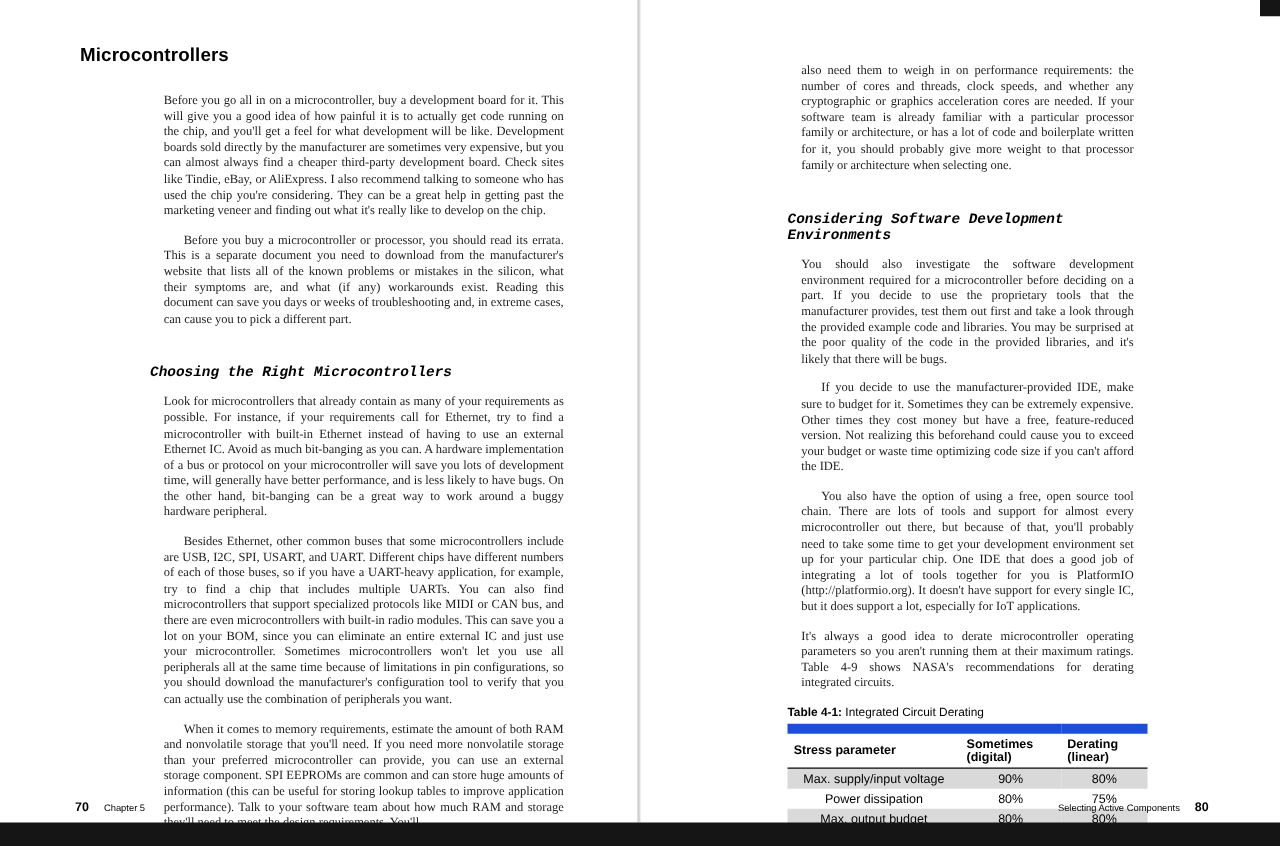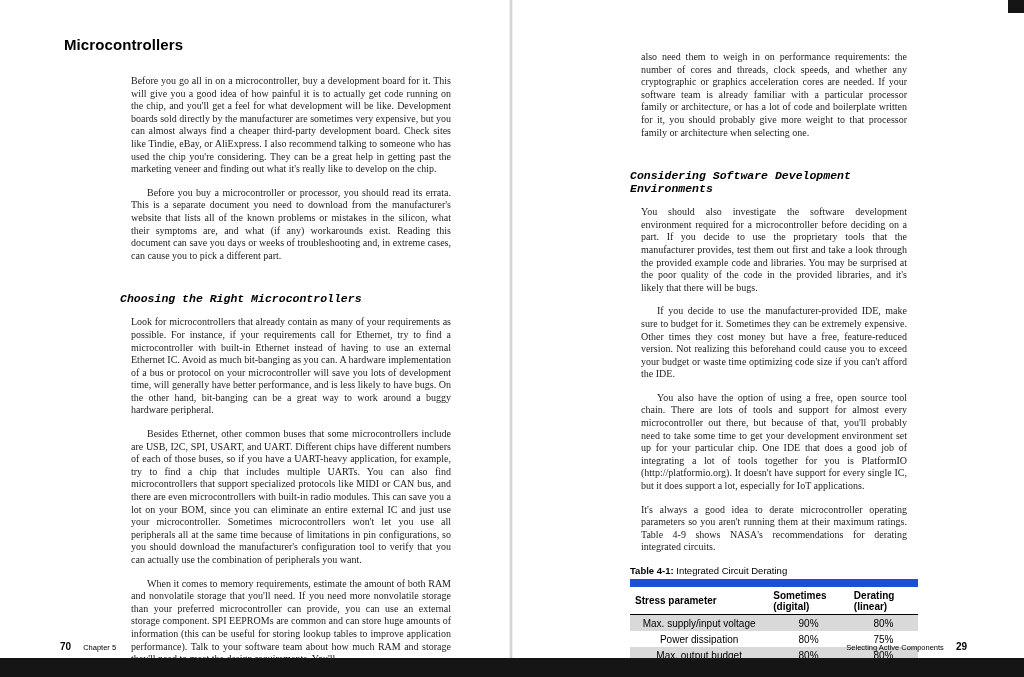--- a/index.html
+++ b/index.html
@@ -126,19 +126,19 @@
               <td>Max. clock document</td>
               <td>80%</td>
               <td>80%</td>
             </tr>
           </tbody>
         </table>
         <p class="para indent">Keep in mind that these are guidelines, and since these guidelines are from NASA and intended for spacecraft design, they're conservative.</p>
       </div>
     <div class="footer footer-right">
       <span class="footer-label">Selecting Active Components</span>
-      <span class="folio">29</span>
+      <span class="folio">80</span>
     </div>
   </div>
 
   <div class="corner-dark"></div>
   <div class="bottom-bar"></div>
 </div>
 
 </body></html>

